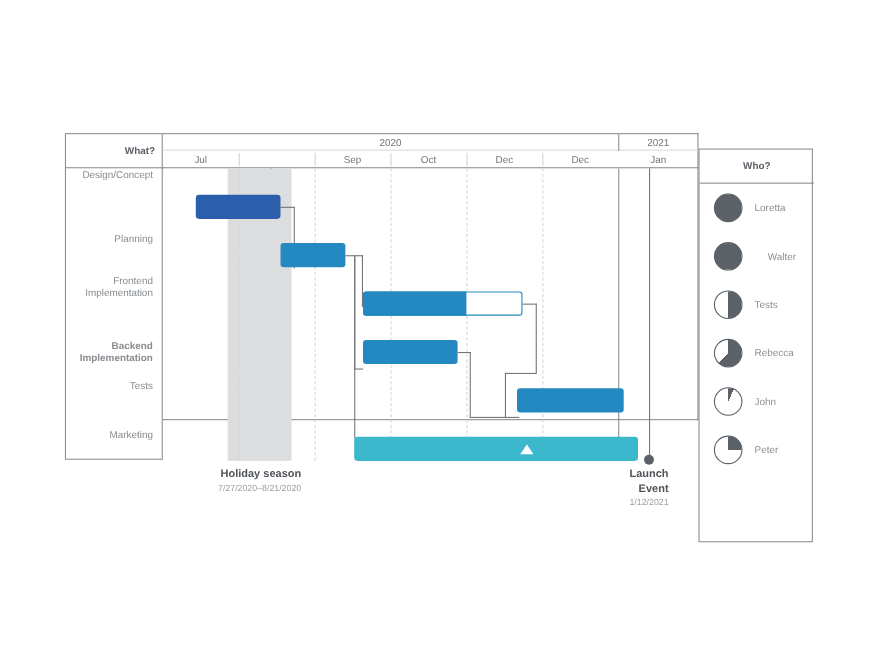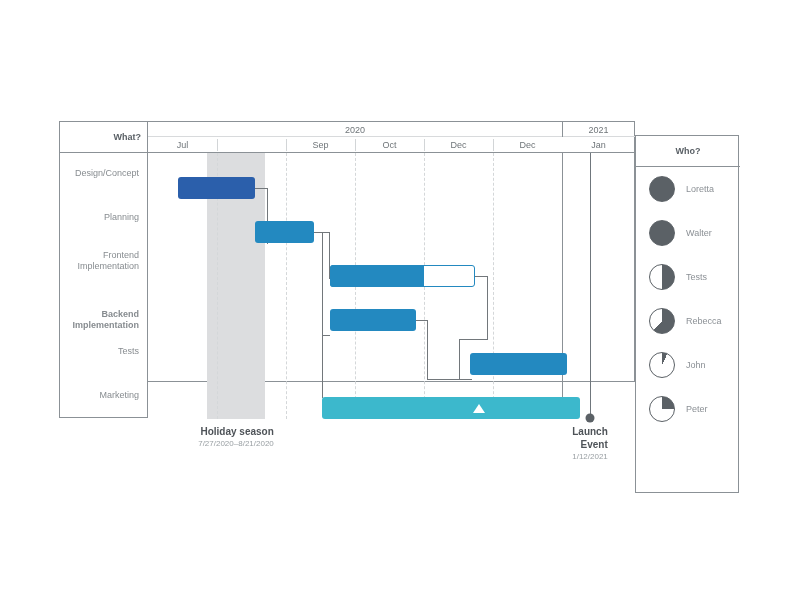--- a/index.html
+++ b/index.html
@@ -266,21 +266,21 @@
   }
 </style>
 </head>
 <body>
 
 <div id="gantt">
 
   <div class="panel" id="what-panel">
     <div class="hdr-cell" id="what-header">What?</div>
 
-    <div class="task-label" style="top:46px;">
+    <div class="task-label" style="top:32px;">
       <div>Design/Concept</div>
     </div>
     <div class="task-label" style="top:90px;">
       <div>Planning</div>
     </div>
     <div class="task-label" style="top:128px;margin-left:48px;">
       <div>Frontend</div>
       <div>Implementation</div>
     </div>
     <div class="task-label" style="top:187px;font-weight:bold;">
@@ -373,21 +373,21 @@
   </div>
 
   <div class="panel" id="who-panel">
     <div class="hdr-cell" id="who-header">Who?</div>
 
     <div class="who-row" style="top:31px;">
       <div class="pie" style="background:conic-gradient(#5b6166 0turn 1turn, #ffffff 1turn);"></div>
       <div class="who-name">Loretta</div>
     </div>
 
-    <div class="who-row" style="top:75px;">
+    <div class="who-row" style="top:75px;gap:12px;">
       <div class="pie" style="background:conic-gradient(#5b6166 0turn 1turn, #ffffff 1turn);"></div>
       <div class="who-name">Walter</div>
     </div>
 
     <div class="who-row" style="top:119px;">
       <div class="pie" style="background:conic-gradient(#5b6166 0turn 0.5turn, #ffffff 0.5turn 1turn);"></div>
       <div class="who-name">Tests</div>
     </div>
 
     <div class="who-row" style="top:163px;">

